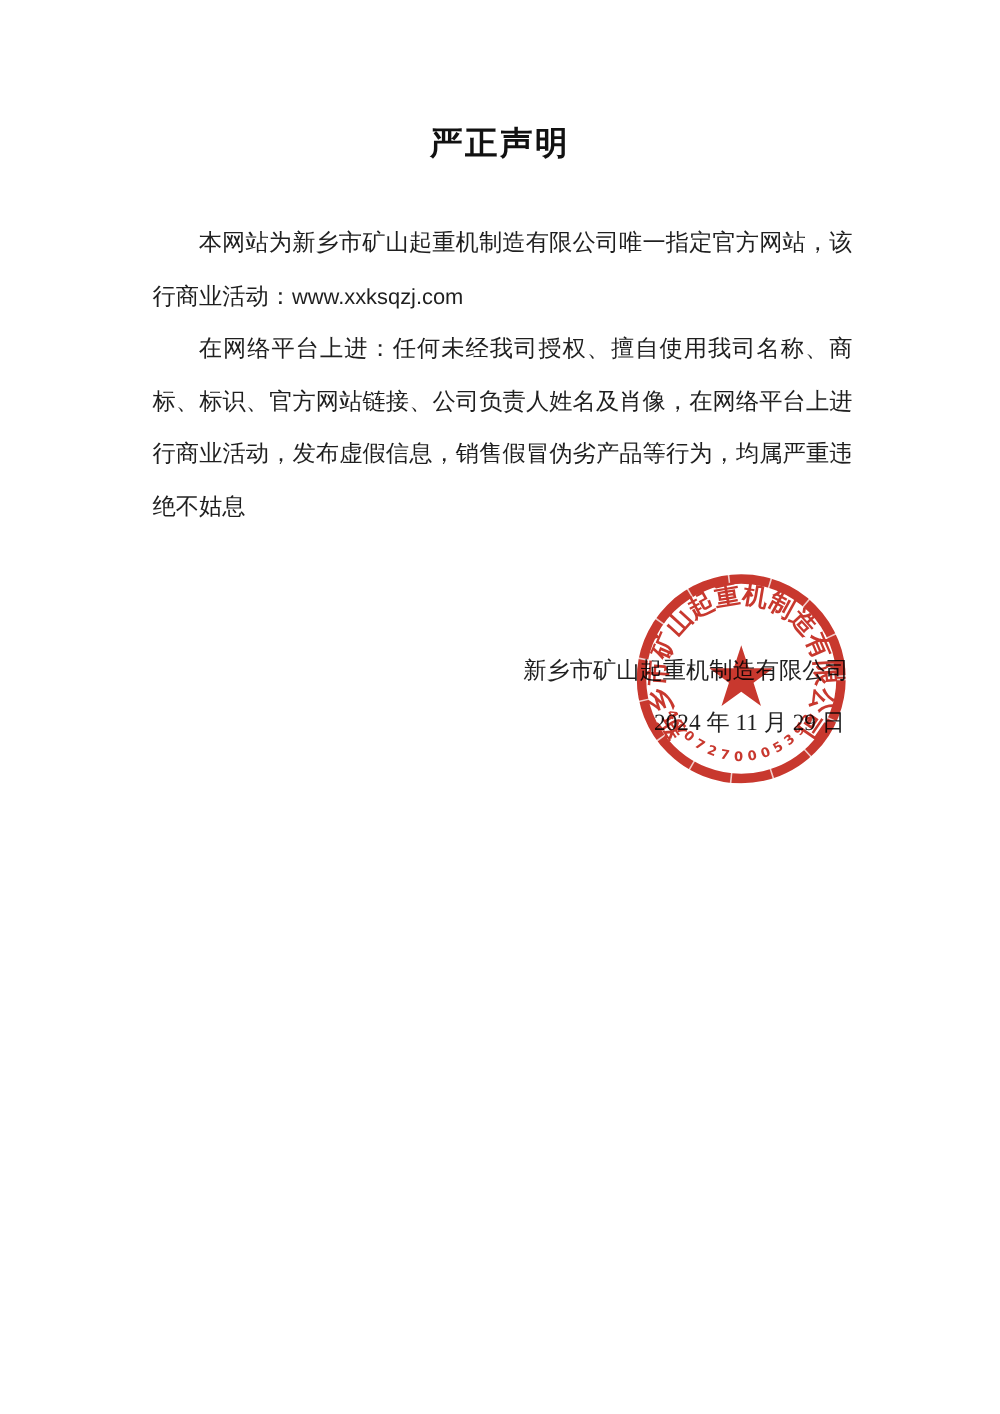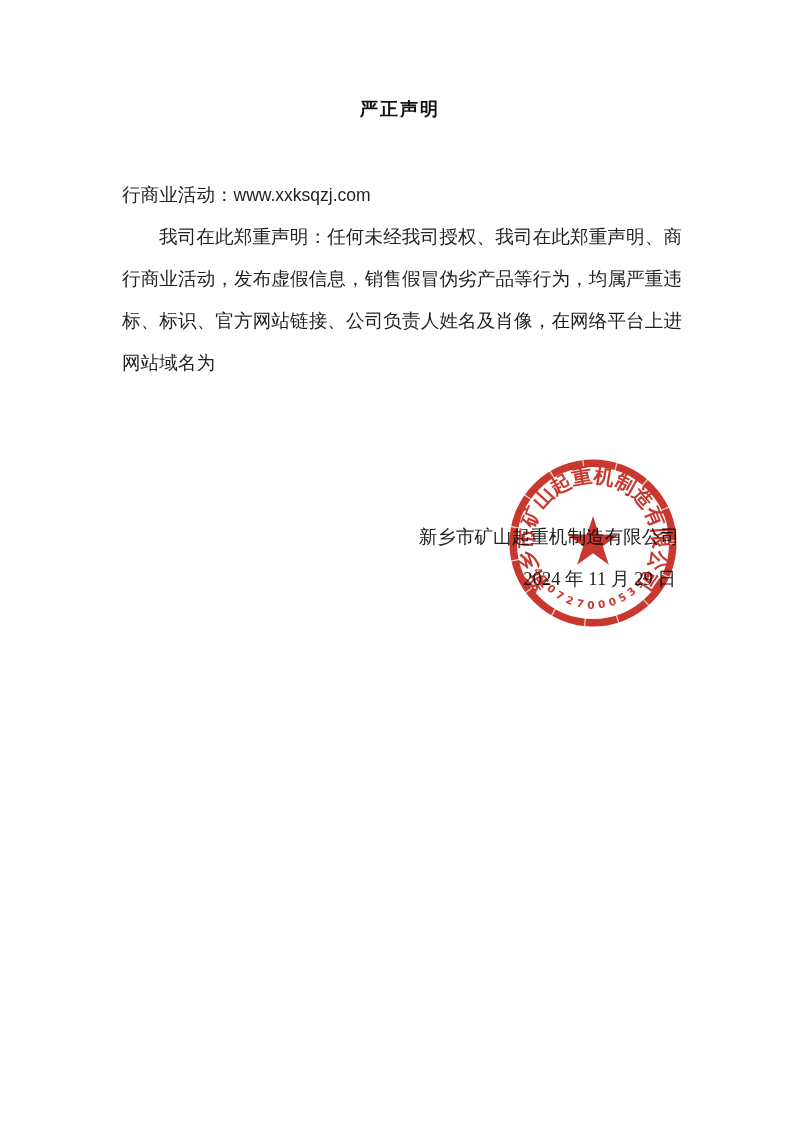--- a/index.html
+++ b/index.html
@@ -11,21 +11,21 @@
     background: #ffffff;
     overflow: hidden;
     font-family: "Liberation Serif", "DejaVu Serif", serif;
     color: #1f1f1f;
   }
   .doc-title {
     position: absolute;
     left: 0; right: 0;
     top: 97px;
     text-align: center;
-    font-size: 18px;
+    font-size: 26px;
     font-weight: 700;
     letter-spacing: 2px;
     color: #111111;
   }
   .doc-body {
     position: absolute;
     left: 122px;
     top: 174px;
     width: 560px;
     font-size: 18.6px;
@@ -78,25 +78,26 @@
   }
 </style>
 </head>
 <body>
 
 <div class="page">
 
   <div class="doc-title">严正声明</div>
 
   <div class="doc-body">
+    <div class="line just indent">本网站为新乡市矿山起重机制造有限公司唯一指定官方网站，该</div>
     <div class="line"><span>行商业活动：</span><span class="latin">www.xxksqzj.com</span></div>
-    <div class="line just indent">我司在此郑重声明：任何未经我司授权、我司在此郑重声明、商</div>
+    <div class="line just indent">在网络平台上进：任何未经我司授权、擅自使用我司名称、商</div>
+    <div class="line just">标、标识、官方网站链接、公司负责人姓名及肖像，在网络平台上进</div>
     <div class="line just">行商业活动，发布虚假信息，销售假冒伪劣产品等行为，均属严重违</div>
-    <div class="line just">标、标识、官方网站链接、公司负责人姓名及肖像，在网络平台上进</div>
-    <div class="line">网站域名为</div>
+    <div class="line">绝不姑息</div>
   </div>
 
   <div class="signature">
     <div class="company-line">新乡市矿山起重机制造有限公司</div>
     <div class="date-line">2024 年 11 月 29 日</div>
   </div>
 
   <div class="seal">
     <svg viewBox="0 0 200 200">
       <defs>

